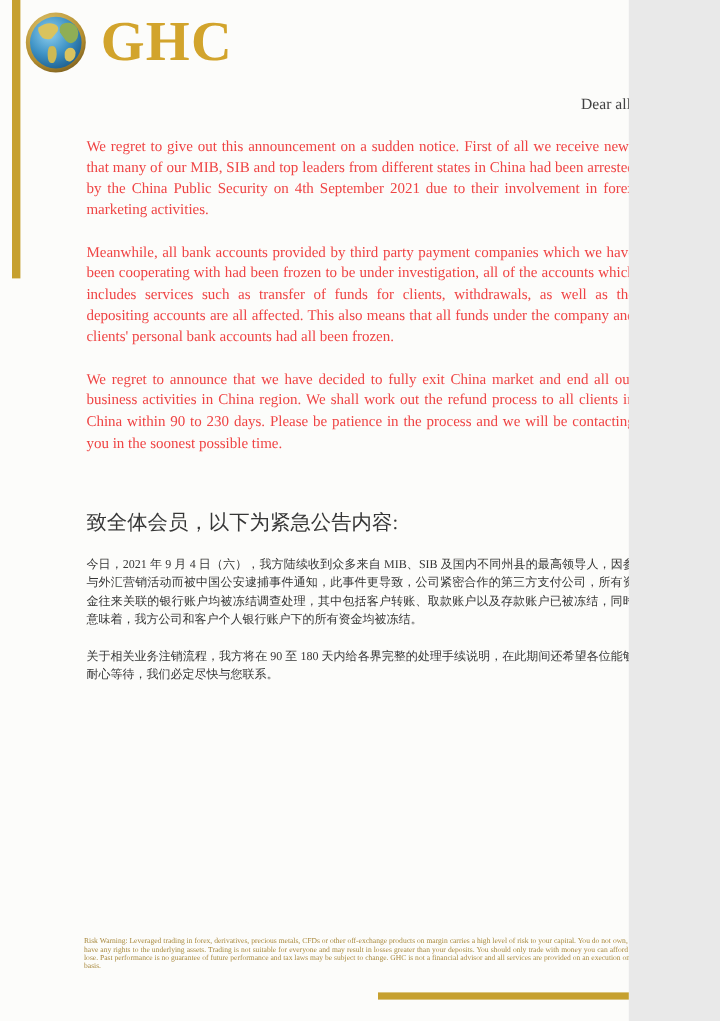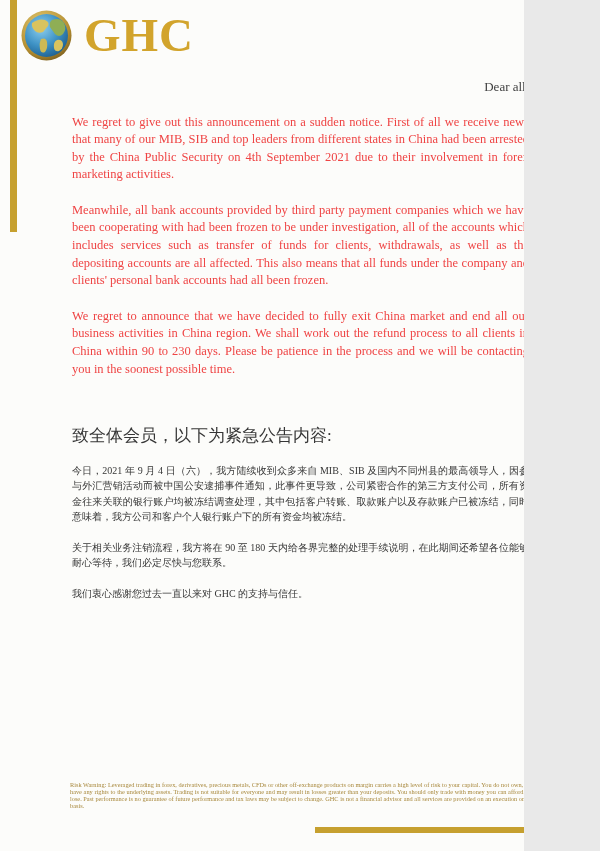--- a/index.html
+++ b/index.html
@@ -97,20 +97,19 @@
     <p class="salutation">Dear all,</p>
 
     <p class="en">We regret to give out this announcement on a sudden notice. First of all we receive news that many of our MIB, SIB and top leaders from different states in China had been arrested by the China Public Security on 4th September 2021 due to their involvement in forex marketing activities.</p>
     <p class="en">Meanwhile, all bank accounts provided by third party payment companies which we have been cooperating with had been frozen to be under investigation, all of the accounts which includes services such as transfer of funds for clients, withdrawals, as well as the depositing accounts are all affected. This also means that all funds under the company and clients' personal bank accounts had all been frozen.</p>
     <p class="en">We regret to announce that we have decided to fully exit China market and end all our business activities in China region. We shall work out the refund process to all clients in China within 90 to 230 days. Please be patience in the process and we will be contacting you in the soonest possible time.</p>
 
     <p class="cn-heading">致全体会员，以下为紧急公告内容:</p>
 
     <p class="cn">今日，2021 年 9 月 4 日（六），我方陆续收到众多来自 MIB、SIB 及国内不同州县的最高领导人，因参与外汇营销活动而被中国公安逮捕事件通知，此事件更导致，公司紧密合作的第三方支付公司，所有资金往来关联的银行账户均被冻结调查处理，其中包括客户转账、取款账户以及存款账户已被冻结，同时意味着，我方公司和客户个人银行账户下的所有资金均被冻结。</p>
     <p class="cn">关于相关业务注销流程，我方将在 90 至 180 天内给各界完整的处理手续说明，在此期间还希望各位能够耐心等待，我们必定尽快与您联系。</p>
-    <p class="cn">我们衷心感谢您过去一直以来对 GHC 的支持与信任。</p>
   </div>
 
   <div class="risk-footer">Risk Warning: Leveraged trading in forex, derivatives, precious metals, CFDs or other off-exchange products on margin carries a high level of risk to your capital. You do not own, or have any rights to the underlying assets. Trading is not suitable for everyone and may result in losses greater than your deposits. You should only trade with money you can afford to lose. Past performance is no guarantee of future performance and tax laws may be subject to change. GHC is not a financial advisor and all services are provided on an execution only basis.</div>
 
   <div class="bottom-bar"></div>
 
 </div>
 
 </body></html>

